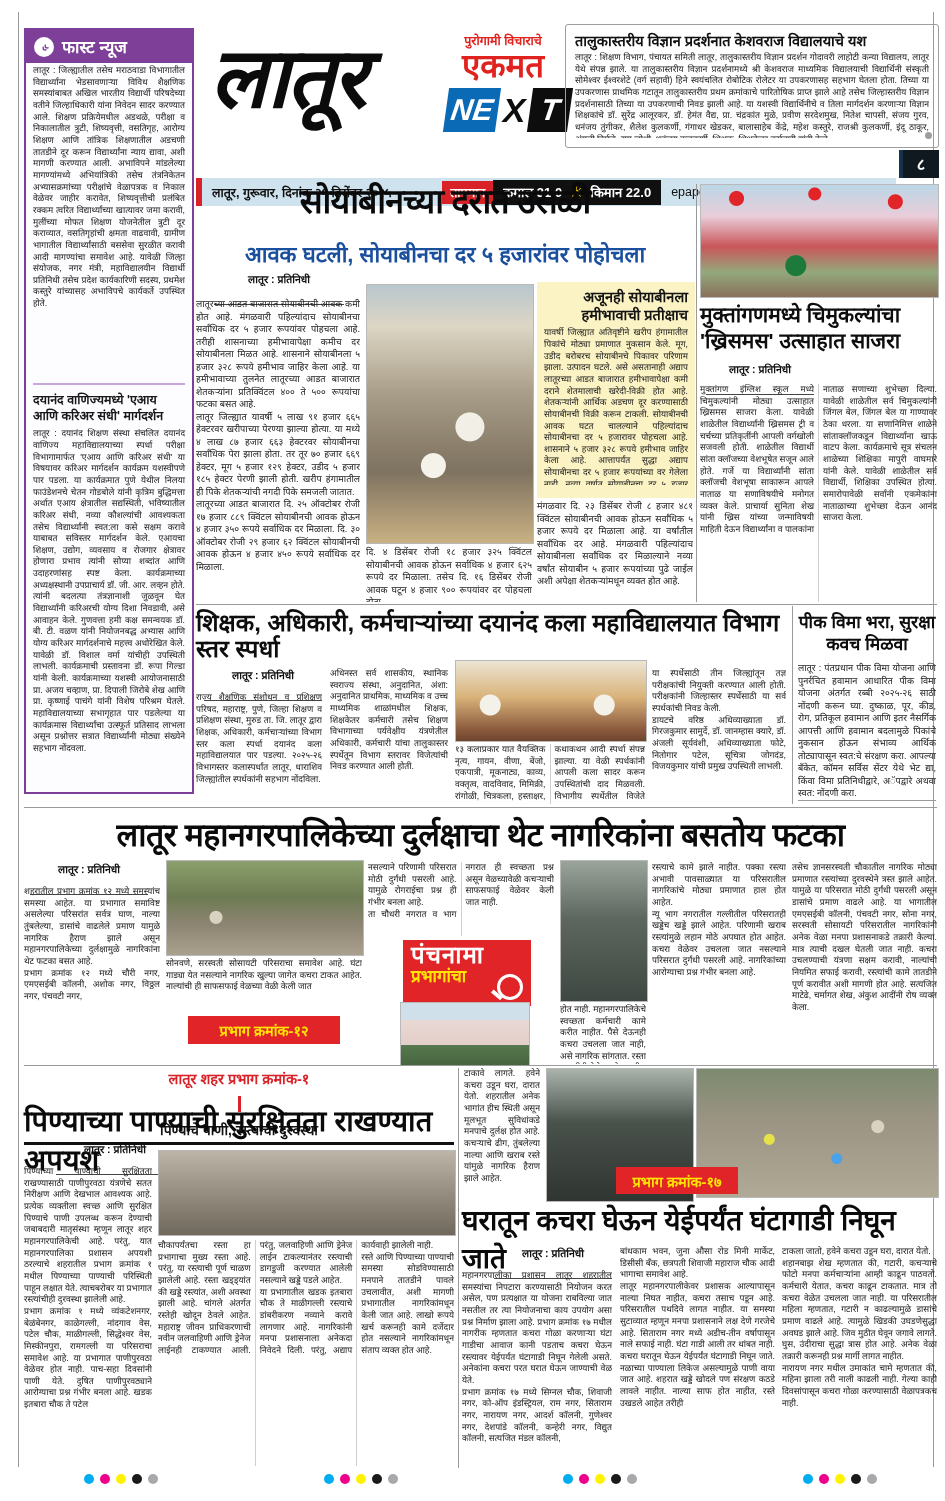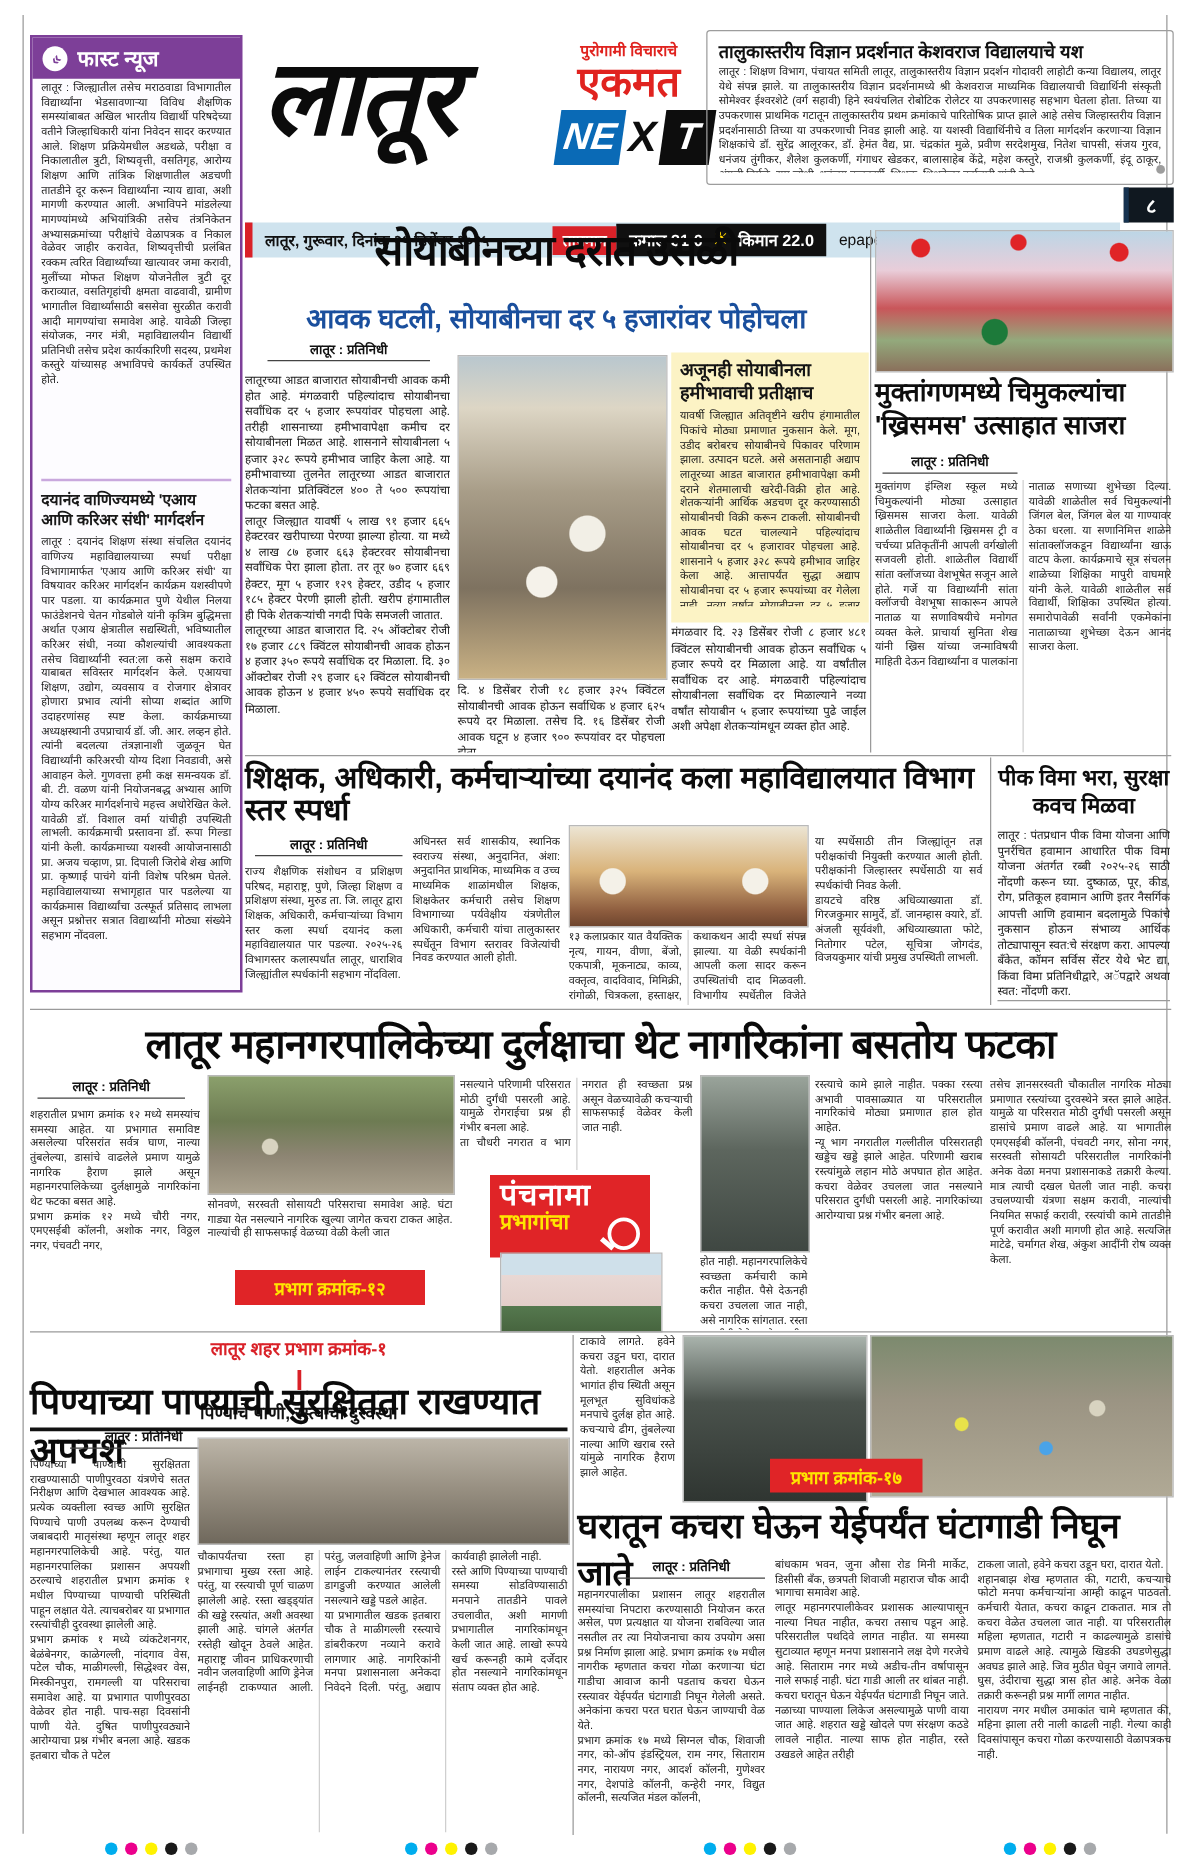--- a/index.html
+++ b/index.html
@@ -1,21 +1,21 @@
 <!DOCTYPE html>
 <html><head>
 <meta charset="utf-8">
 <style>
   html,body{margin:0;padding:0;background:#e9e9e9;}
   .page{position:relative;width:945px;height:1501px;margin:0 auto;background:#ffffff;
         font-family:"Liberation Sans","DejaVu Sans",sans-serif;overflow:hidden;color:#141414;}
   .abs{position:absolute;}
   .bt{font-size:9.2px;line-height:1.36;color:#1a1a1a;text-align:justify;white-space:pre-line;overflow:hidden;}
   .bt-sm{font-size:8.7px;line-height:1.34;}
-  .byline{font-weight:bold;font-size:10.5px;text-align:center;border-bottom:1.2px solid #444;padding-bottom:2px;color:#111;}
+  .byline{font-weight:bold;font-size:10.5px;text-align:center;border-bottom:1.2px solid #444;padding-bottom:18px;color:#111;}
   .photo{background-size:cover;border:1px solid #b9b9b9;}
   .hr{background:#9a9a9a;height:1px;}
   .vr{background:#9a9a9a;width:1px;}
 
   
   .fastbox{border:2px solid #7d3f98;background:#fdfcff;}
   .fasthead{background:#7d3f98;color:#fff;display:flex;align-items:center;gap:8px;padding:5px 8px;}
   .fasthead .ttl{font-weight:bold;font-size:17px;}
   .chev-circle{width:20px;height:20px;border-radius:50%;background:#fff;color:#7d3f98;display:flex;align-items:center;justify-content:center;font-weight:bold;font-size:13px;transform:rotate(-45deg);}
   .fn-item-head{font-weight:bold;font-size:12.5px;line-height:1.25;color:#191919;padding:6px 7px 2px 7px;}
@@ -51,21 +51,21 @@
   .lead-head{font-size:34px;font-weight:900;text-align:center;line-height:1.05;color:#0a0a0a;letter-spacing:-1px;}
   .lead-sub{font-size:22px;font-weight:800;text-align:center;color:#1a4f9d;}
   .xmas-head{font-size:21px;font-weight:800;line-height:1.25;color:#0d0d0d;}
   .day-head{font-size:24px;font-weight:800;line-height:1.1;color:#0d0d0d;}
   .ins-head{font-size:17.5px;font-weight:800;text-align:center;line-height:1.25;color:#0d0d0d;}
   .muni-head{font-size:32px;font-weight:900;text-align:center;color:#0a0a0a;letter-spacing:-0.5px;}
   .w1-head{font-size:29px;font-weight:800;color:#0a0a0a;}
   .w17-head{font-size:28px;font-weight:900;color:#0a0a0a;}
 
   .yellow-box{background:#fcf3c5;padding:6px 7px;}
-  .yb-head{font-weight:bold;font-size:14.5px;line-height:1.25;color:#141414;margin-bottom:3px;}
+  .yb-head{font-weight:bold;font-size:14.5px;line-height:1.25;color:#141414;margin-bottom:3px;text-align:right;}
 
   .ward-box{background:#e02427;color:#ffe600;font-weight:bold;font-size:14.5px;display:flex;align-items:center;justify-content:center;}
   .panch{background:#e02427;color:#fff;padding:4px 8px;position:relative;}
   .panch .l1{font-weight:900;font-size:24px;line-height:1.05;letter-spacing:1px;}
   .panch .l2{font-weight:800;font-size:17px;color:#ffe600;line-height:1.1;}
   .mag{position:absolute;right:8px;bottom:6px;width:20px;height:20px;border:3.5px solid #fff;border-radius:50%;}
   .mag::after{content:"";position:absolute;left:-9px;top:16px;width:12px;height:3.5px;background:#fff;transform:rotate(40deg);}
 
   .kicker{display:flex;align-items:center;gap:8px;border-bottom:3px solid #111;padding-bottom:3px;flex-direction:column;}
   .kick-red{color:#d92128;font-weight:bold;font-size:14.5px;}
@@ -200,21 +200,21 @@
   <div class="abs hr" style="left:24px;top:807px;width:913px;"></div>
   <div class="abs muni-head" style="left:24px;top:812px;width:913px;">लातूर महानगरपालिकेच्या दुर्लक्षाचा थेट नागरिकांना बसतोय फटका</div>
   <div class="abs byline" style="left:30px;top:862px;width:118px;">लातूर : प्रतिनिधी</div>
   <div class="abs bt bt-sm" style="left:24px;top:886px;width:136px;height:178px;">शहरातील प्रभाग क्रमांक १२ मध्ये समस्यांच समस्या आहेत. या प्रभागात समाविष्ट असलेल्या परिसरांत सर्वत्र घाण, नाल्या तुंबलेल्या, डासांचे वाढलेले प्रमाण यामुळे नागरिक हैराण झाले असून महानगरपालिकेच्या दुर्लक्षामुळे नागरिकांना थेट फटका बसत आहे.
 प्रभाग क्रमांक १२ मध्ये चौरी नगर, एमएसईबी कॉलनी, अशोक नगर, विठ्ठल नगर, पंचवटी नगर,</div>
   <div class="abs photo ph-garb1" style="left:166px;top:860px;width:196px;height:94px;"></div>
   <div class="abs bt bt-sm" style="left:166px;top:958px;width:196px;height:52px;">सोनवणे, सरस्वती सोसायटी परिसराचा समावेश आहे. घंटा गाड्या येत नसल्याने नागरिक खुल्या जागेत कचरा टाकत आहेत. नाल्यांची ही साफसफाई वेळच्या वेळी केली जात</div>
   <div class="abs ward-box" style="left:188px;top:1016px;width:152px;height:28px;">प्रभाग क्रमांक-१२</div>
   <div class="abs bt bt-sm cols2" style="left:368px;top:862px;width:186px;height:74px;">नसल्याने परिणामी परिसरात मोठी दुर्गंधी पसरली आहे. यामुळे रोगराईचा प्रश्न ही गंभीर बनला आहे.
 ता चौधरी नगरात व भाग नगरात ही स्वच्छता प्रश्न असून वेळच्यावेळी कचऱ्याची साफसफाई वेळेवर केली जात नाही.</div>
-  <div class="abs panch" style="left:392px;top:940px;width:112px;height:58px;">
+  <div class="abs panch" style="left:403px;top:940px;width:112px;height:58px;font-family:Liberation Mono, monospace;">
     <div class="l1">पंचनामा</div>
     <div class="l2">प्रभागांचा</div>
     <div class="mag"></div>
   </div>
   <div class="abs photo ph-bldg" style="left:400px;top:1002px;width:128px;height:62px;"></div>
   <div class="abs photo ph-drain" style="left:560px;top:860px;width:86px;height:140px;"></div>
   <div class="abs bt bt-sm" style="left:560px;top:1004px;width:86px;height:60px;">होत नाही. महानगरपालिकेचे स्वच्छता कर्मचारी कामे करीत नाहीत. पैसे देऊनही कचरा उचलला जात नाही, असे नागरिक सांगतात. रस्ता दुरुस्तीही वेळेवर होत नाही.</div>
   <div class="abs bt bt-sm" style="left:652px;top:862px;width:134px;height:202px;">रस्त्याचे कामे झाले नाहीत. पक्का रस्त्या अभावी पावसाळ्यात या परिसरातील नागरिकांचे मोठ्या प्रमाणात हाल होत आहेत.
 न्यू भाग नगरातील गल्लीतील परिसरातही खड्डेच खड्डे झाले आहेत. परिणामी खराब रस्त्यांमुळे लहान मोठे अपघात होत आहेत. कचरा वेळेवर उचलला जात नसल्याने परिसरात दुर्गंधी पसरली आहे. नागरिकांच्या आरोग्याचा प्रश्न गंभीर बनला आहे.</div>
   <div class="abs bt bt-sm" style="left:792px;top:862px;width:145px;height:202px;">तसेच ज्ञानसरस्वती चौकातील नागरिक मोठ्या प्रमाणात रस्त्यांच्या दुरवस्थेने त्रस्त झाले आहेत. यामुळे या परिसरात मोठी दुर्गंधी पसरली असून डासांचे प्रमाण वाढले आहे. या भागातील एमएसईबी कॉलनी, पंचवटी नगर, सोना नगर, सरस्वती सोसायटी परिसरातील नागरिकांनी अनेक वेळा मनपा प्रशासनाकडे तक्रारी केल्या. मात्र त्याची दखल घेतली जात नाही. कचरा उचलण्याची यंत्रणा सक्षम करावी, नाल्यांची नियमित सफाई करावी, रस्त्यांची कामे तातडीने पूर्ण करावीत अशी मागणी होत आहे. सत्यजित माटेढे, चर्मागत शेख, अंकुश आदींनी रोष व्यक्त केला.</div>

